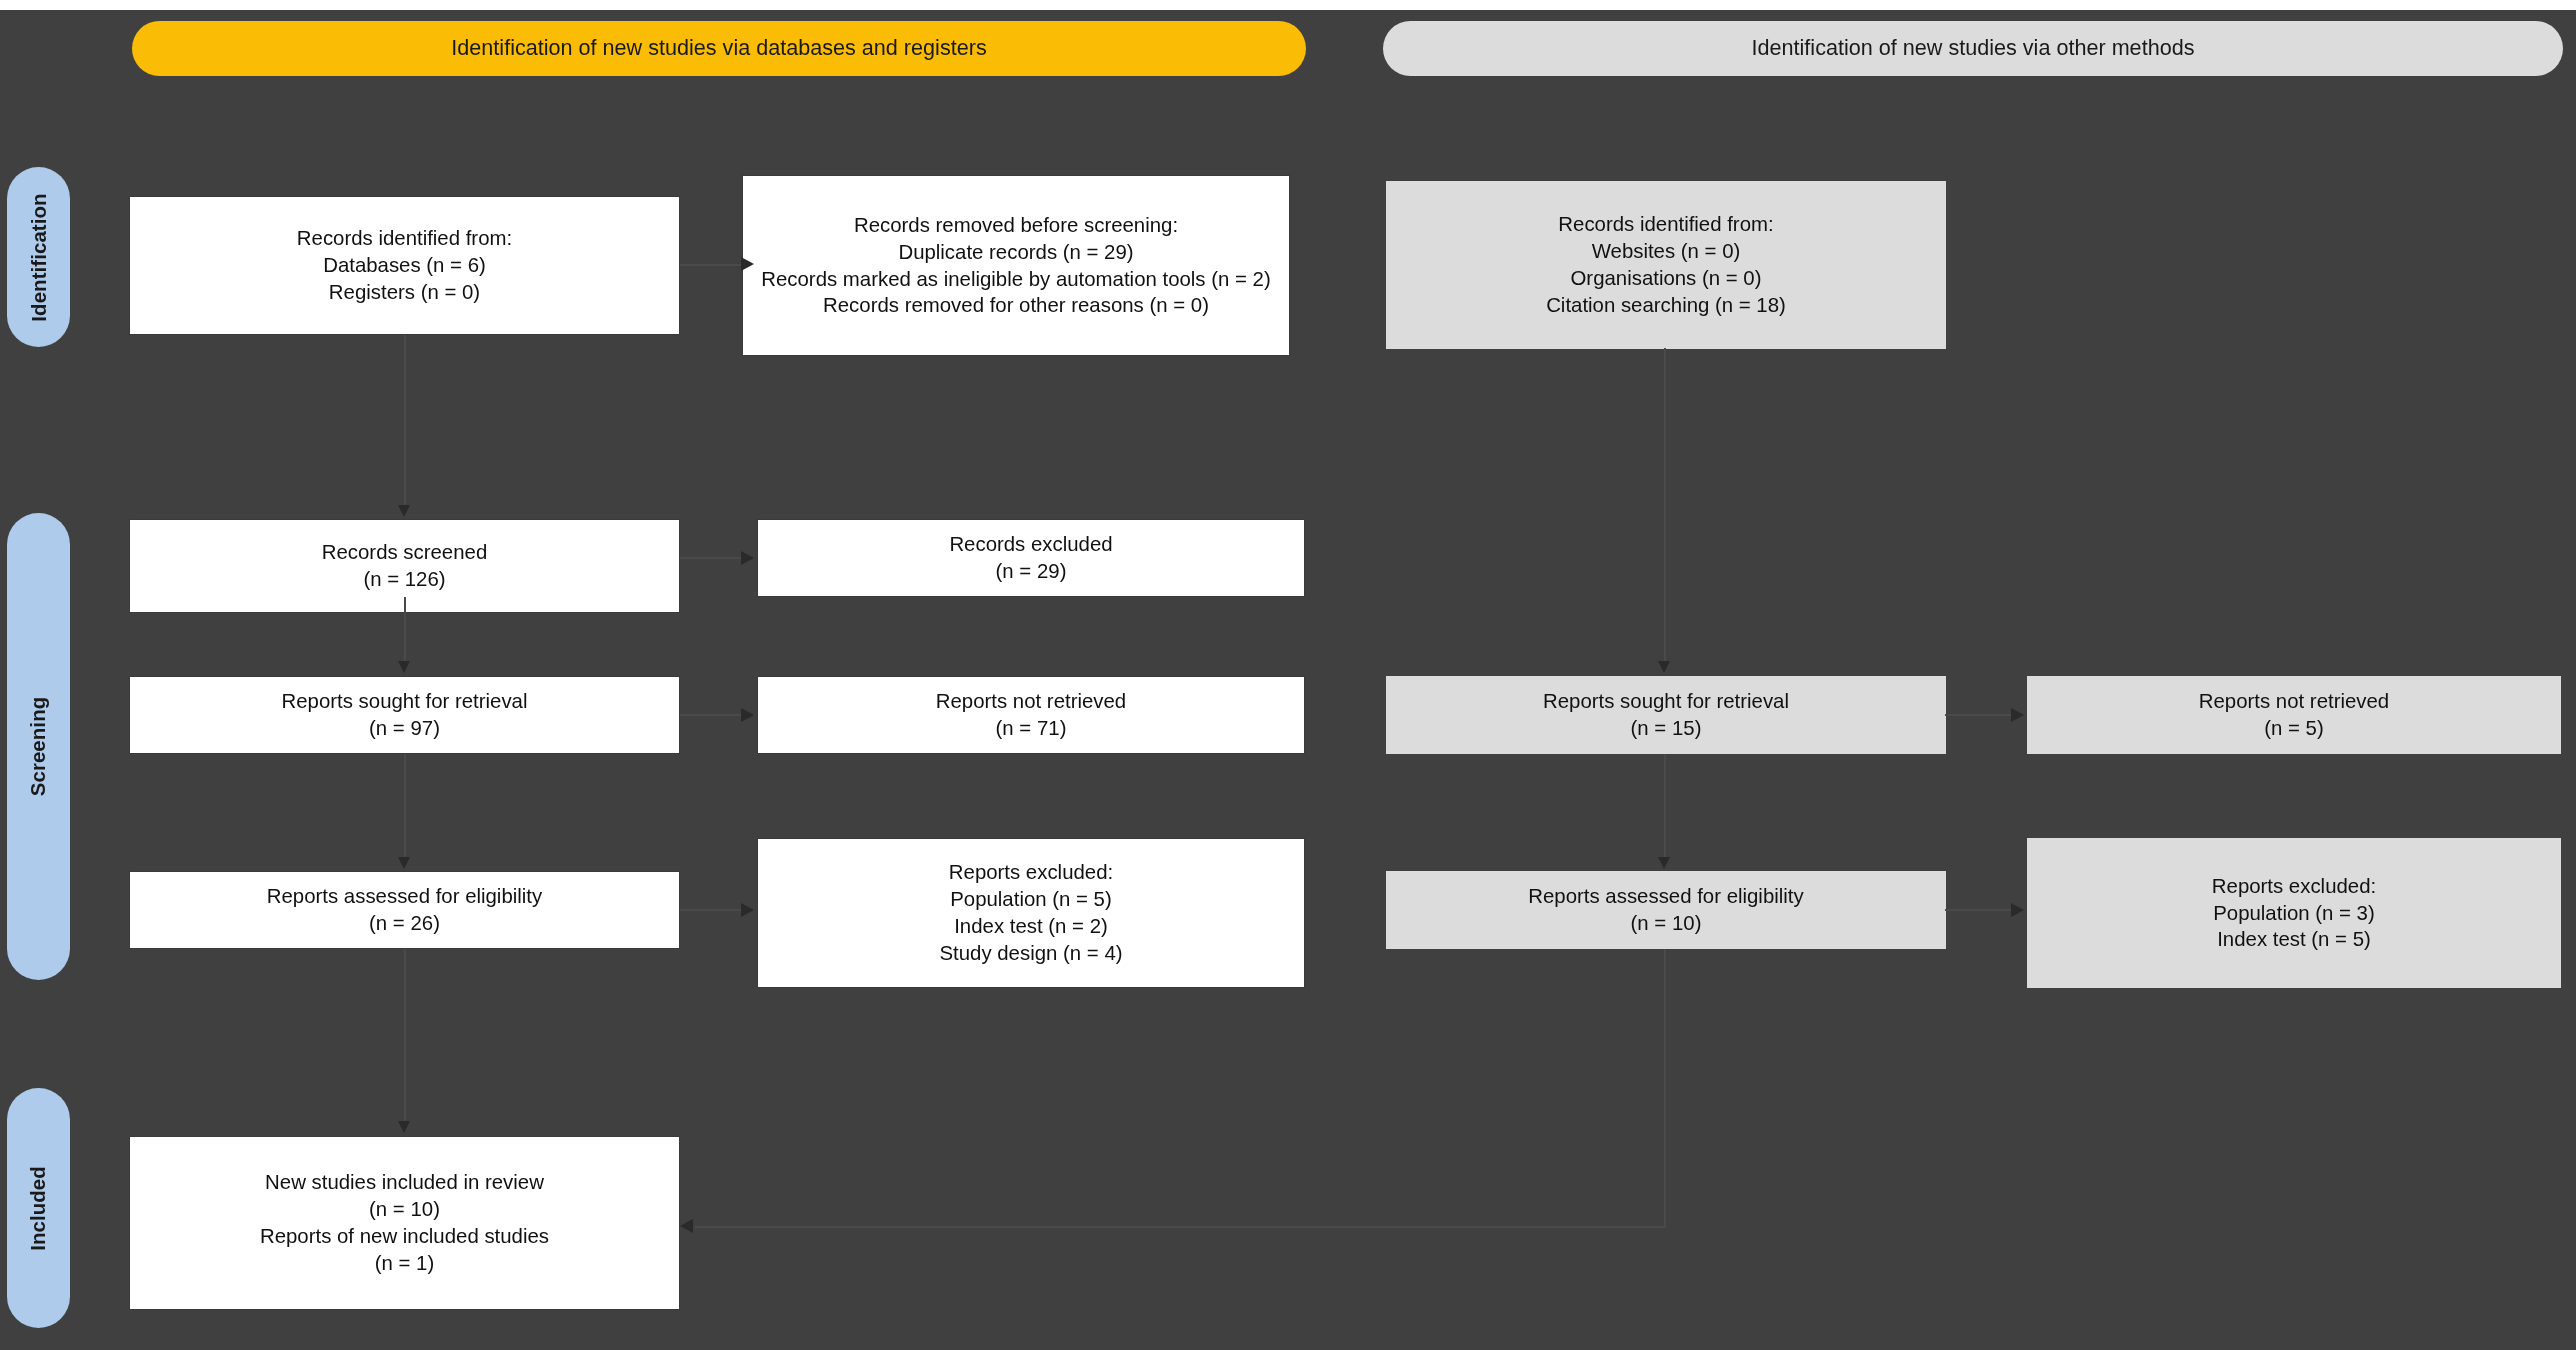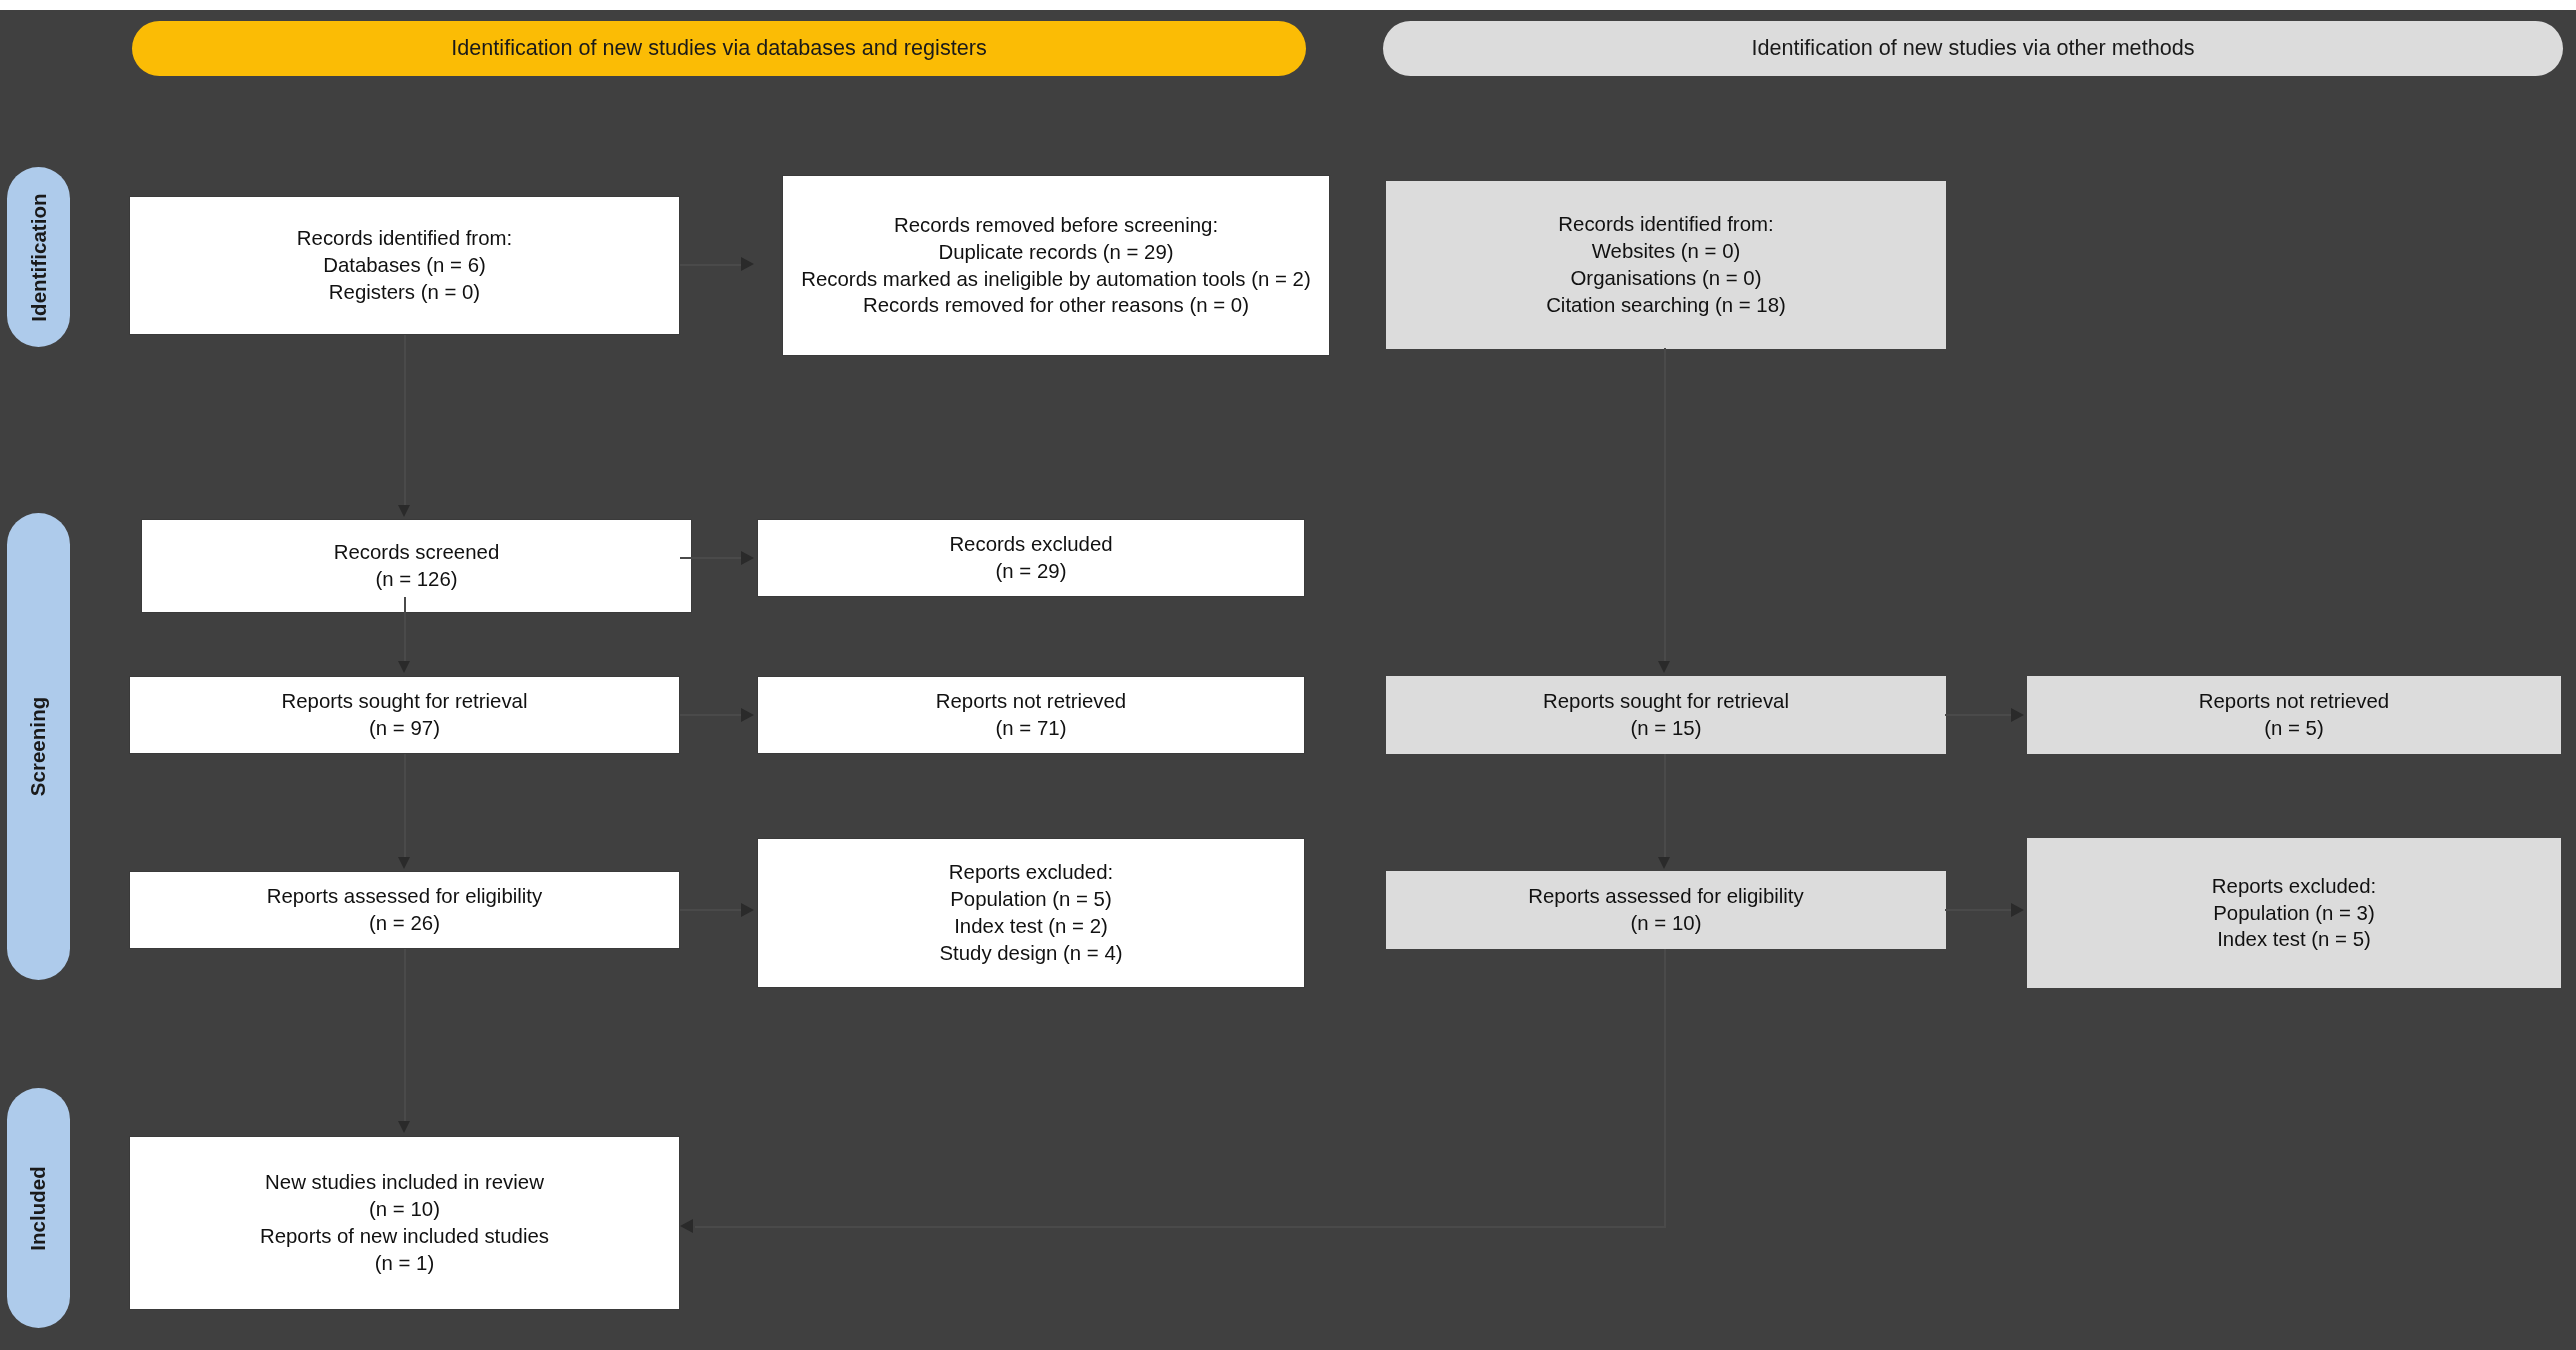--- a/index.html
+++ b/index.html
@@ -82,30 +82,30 @@
   </div>
 
   <div class="box white" style="left:129px;top:186px;width:551px;height:139px;">
     <div class="lines">
       <div>Records identified from:</div>
       <div>Databases (n = 6)</div>
       <div>Registers (n = 0)</div>
     </div>
   </div>
 
-  <div class="box white" style="left:782px;top:165px;width:548px;height:181px;">
+  <div class="box white" style="left:742px;top:165px;width:548px;height:181px;">
     <div class="lines">
       <div>Records removed before screening:</div>
       <div>Duplicate records (n = 29)</div>
       <div class="wrap">Records marked as ineligible by automation tools (n = 2)</div>
       <div>Records removed for other reasons (n = 0)</div>
     </div>
   </div>
 
-  <div class="box white" style="left:141px;top:509px;width:551px;height:94px;">
+  <div class="box white" style="left:129px;top:509px;width:551px;height:94px;">
     <div class="lines">
       <div>Records screened</div>
       <div>(n = 126)</div>
     </div>
   </div>
 
   <div class="box white" style="left:757px;top:509px;width:548px;height:78px;justify-content:center;">
     <div class="lines">
       <div>Records excluded</div>
       <div>(n = 29)</div>

